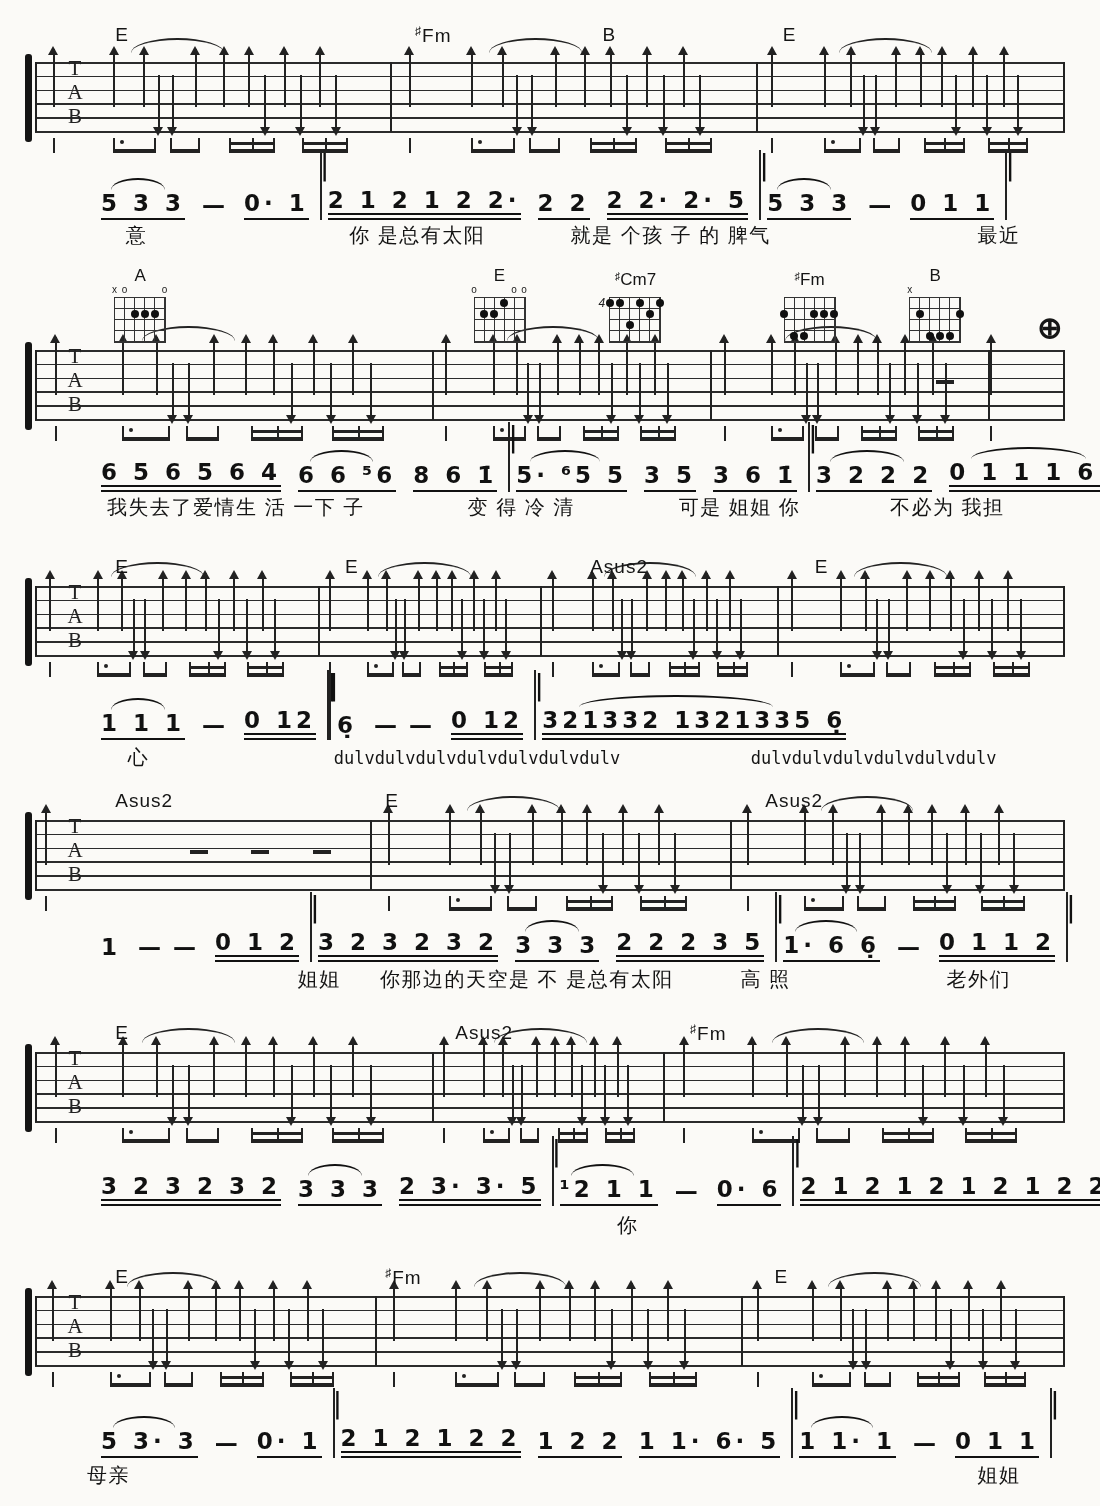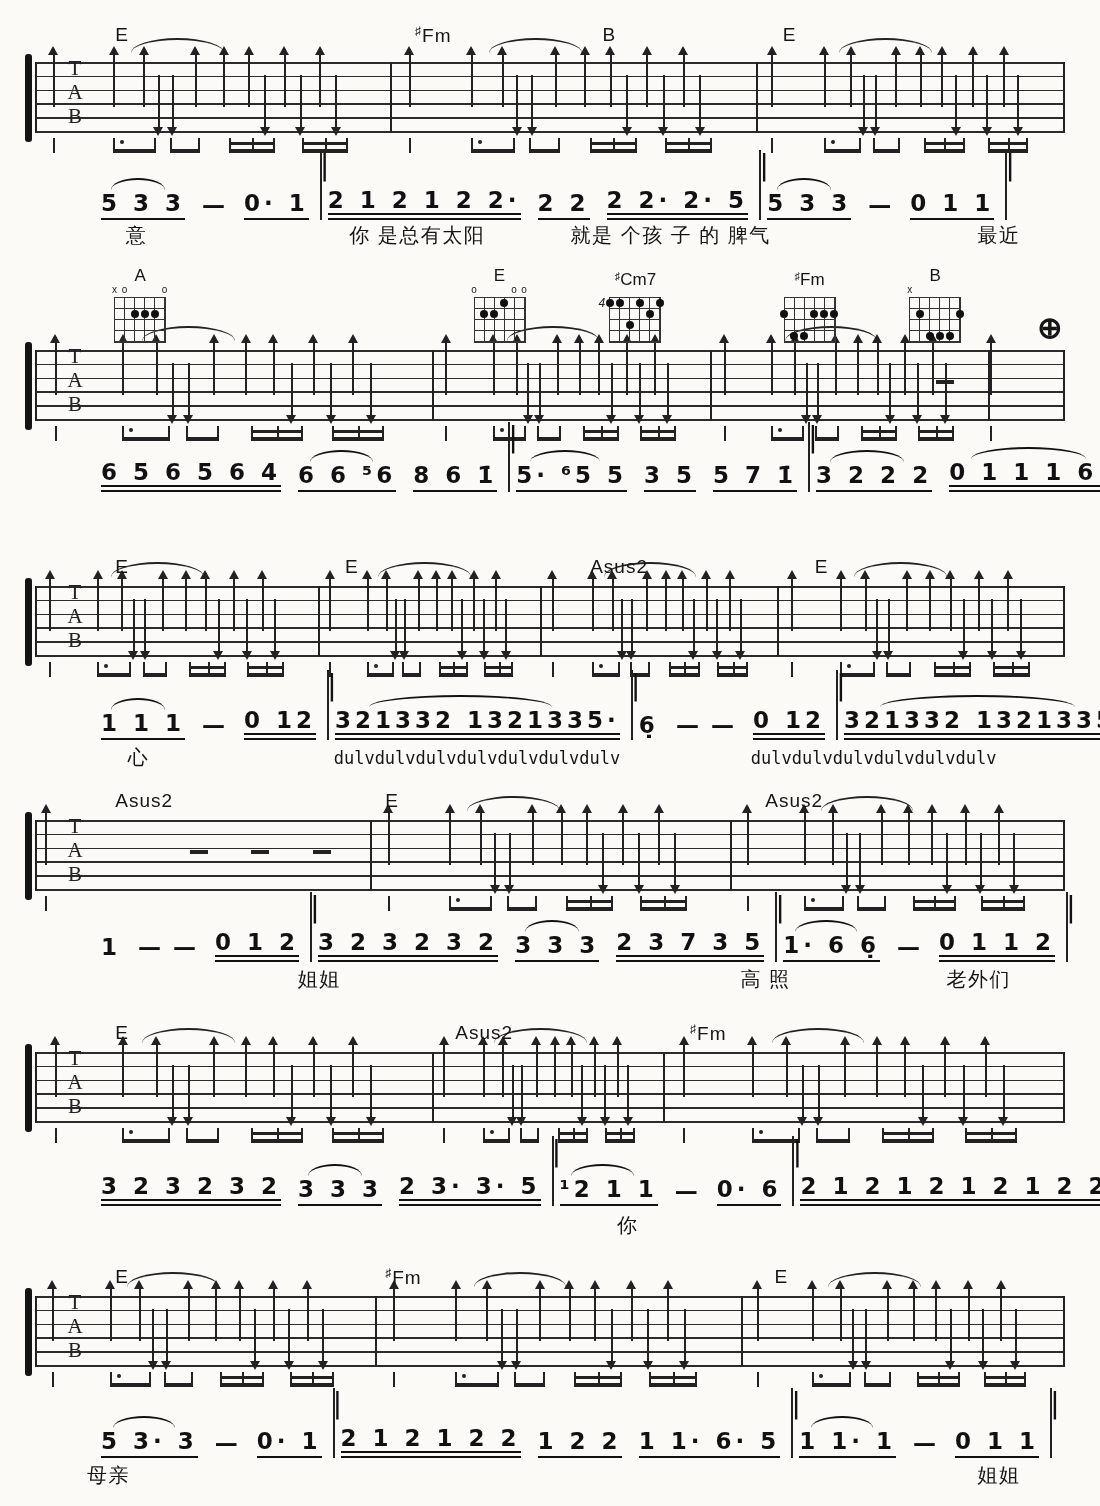--- a/index.html
+++ b/index.html
@@ -290,24 +290,30 @@
         <div class="fdot" style="left: 40.5px; top: 39px;"></div>
       </div>
     </div>
     <div class="numline" style="top: 450px;">
       <span class="seg u2">6 5 6 5 6 4</span>
       <span class="seg u1 arc">6 6 ⁵6</span>
       <span class="seg u1">8 6 1̇</span>
       <span class="seg bar">|</span>
       <span class="seg u1 arc">5· ⁶5 5</span>
       <span class="seg u1">3 5</span>
-      <span class="seg u1">5 7 1̇</span>
+      <span class="seg u1">3 6 1̇</span>
       <span class="seg bar">|</span>
       <span class="seg u1 arc">3 2 2 2</span>
       <span class="seg u2 arc">0 1 1 1 6 1</span>
+    </div>
+    <div class="lyrline" style="top: 494px;">
+      <span class="lyr" style="left: 72.1px;">我失去了爱情生 活 一下 子</span>
+      <span class="lyr" style="left: 432.6px;">变 得 冷 清</span>
+      <span class="lyr" style="left: 643.75px;">可是 姐姐 你</span>
+      <span class="lyr" style="left: 854.9px;">不必为 我担</span>
     </div>
     <div class="staff" style="top: 586px;">
       <div class="brace"></div>
       <div class="sline" style="top: 0px;"></div>
       <div class="sline" style="top: 13.8px;"></div>
       <div class="sline" style="top: 27.6px;"></div>
       <div class="sline" style="top: 41.4px;"></div>
       <div class="sline" style="top: 55.2px;"></div>
       <div class="sline" style="top: 69px;"></div>
       <div class="tl" style="top: -4px;">T</div>
@@ -397,21 +403,20 @@
     </div>
     <div class="chordlbl" style="left: 115.34px; top: 556px;">E</div>
     <div class="chordlbl" style="left: 345.03px; top: 556px;">E</div>
     <div class="chordlbl" style="left: 590.17px; top: 556px;">Asus2</div>
     <div class="chordlbl" style="left: 814.71px; top: 556px;">E</div>
     <div class="numline" style="top: 698px;">
       <span class="seg u1 arc">1 1 1</span>
       <span class="seg dash">—</span>
       <span class="seg u2">0 12</span>
       <span class="seg bar">|</span>
-      <span class="seg u2 arc">321332 1321335·</span>
       <span class="seg bar">|</span>
       <span class="seg">6̣</span>
       <span class="seg dash">— —</span>
       <span class="seg u2">0 12</span>
       <span class="seg bar">|</span>
       <span class="seg u2 arc">321332 1321335 6̣</span>
     </div>
     <div class="lyrline" style="top: 744px;">
       <span class="lyr" style="left: 92.7px;">心</span>
       <span class="lyr mono" style="left: 298.7px;">dulvdulvdulvdulvdulvdulvdulv</span>
@@ -479,29 +484,30 @@
     <div class="chordlbl" style="left: 115.34px; top: 790px;">Asus2</div>
     <div class="chordlbl" style="left: 385.2px; top: 790px;">E</div>
     <div class="chordlbl" style="left: 765.27px; top: 790px;">Asus2</div>
     <div class="numline" style="top: 920px;">
       <span class="seg">1</span>
       <span class="seg dash">— —</span>
       <span class="seg u2">0 1 2</span>
       <span class="seg bar">|</span>
       <span class="seg u2">3 2 3 2 3 2</span>
       <span class="seg u1 arc">3 3 3</span>
-      <span class="seg u2">2 3 7 3 5</span>
+      <span class="seg u2">2 2 2 3 5</span>
       <span class="seg bar">|</span>
       <span class="seg u1 arc">1· 6 6̣</span>
       <span class="seg dash">—</span>
       <span class="seg u2">0 1 1 2</span>
       <span class="seg bar">|</span>
     </div>
     <div class="lyrline" style="top: 966px;">
       <span class="lyr" style="left: 262.65px;">姐姐</span>
+      <span class="lyr" style="left: 345.05px;">你那边的天空是 不 是总有太阳</span>
       <span class="lyr" style="left: 705.55px;">高 照</span>
       <span class="lyr" style="left: 911.55px;">老外们</span>
     </div>
     <div class="staff" style="top: 1052px;">
       <div class="brace"></div>
       <div class="sline" style="top: 0px;"></div>
       <div class="sline" style="top: 13.8px;"></div>
       <div class="sline" style="top: 27.6px;"></div>
       <div class="sline" style="top: 41.4px;"></div>
       <div class="sline" style="top: 55.2px;"></div>

